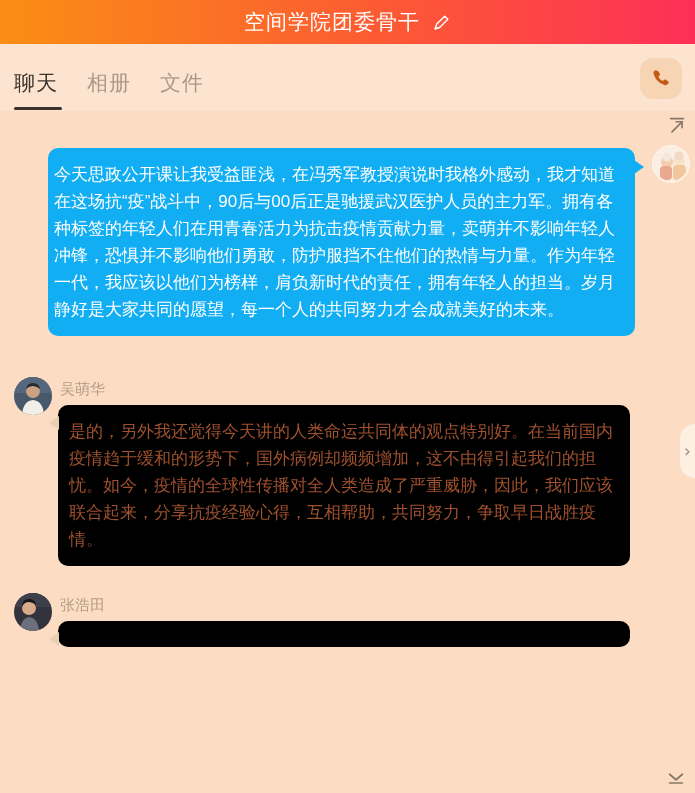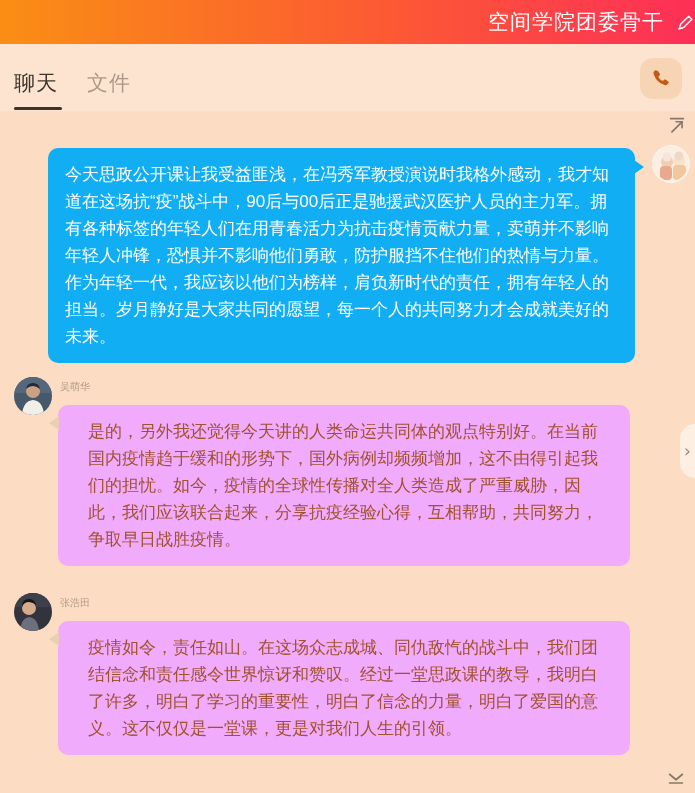--- a/index.html
+++ b/index.html
@@ -6,21 +6,21 @@
   html,body { background:#e9e9e9; }
   body { font-family:"Liberation Sans","DejaVu Sans",sans-serif; }
   #app {
     position:relative; width:695px; height:793px; overflow:hidden;
     background:#fcdcc3; margin:0 auto;
   }
   
   .header {
     position:absolute; left:0; top:0; width:695px; height:44px;
     background:linear-gradient(90deg,#fa8e14 0%,#fc5a33 55%,#fd2f57 100%);
-    display:flex; align-items:center; justify-content:flex-end; gap:8px;
+    display:flex; align-items:center; justify-content:center; gap:8px;
   }
   .header-title { color:#ffffff; font-size:21px; letter-spacing:1px; }
   .edit-icon { display:inline-flex; margin-left:4px; }
   
   .tabbar {
     position:absolute; left:0; top:44px; width:695px; height:67px;
     background:#fce4d1; display:flex; align-items:center; padding-left:14px;
   }
   .tab { position:relative; font-size:21px; color:#ac9887; letter-spacing:1px;
          margin-right:29px; height:100%; display:flex; align-items:center; cursor:pointer;margin-top:11px; }
@@ -37,36 +37,36 @@
   
   .chat { position:absolute; left:0; top:111px; width:695px; height:682px; background:#fcdcc3; }
   .msg-text { font-size:17px; line-height:27px; }
   
   .msg-sent-avatar {
     position:absolute; right:5px; top:34px; width:38px; height:38px; border-radius:50%;
     overflow:hidden; border:2px solid #fdf2e7; cursor:pointer;
   }
   .bubble-sent {
     position:absolute; left:48px; top:37px; width:587px;
-    background:#12aef3; color:#ffffff; border-radius:10px; padding:13px 17px;
+    background:#12aef3; color:#ffffff; border-radius:10px; padding:13px 6px;
   }
   .bubble-sent .tail {
     position:absolute; right:-9px; top:12px; width:0; height:0;
     border-top:7px solid transparent; border-bottom:7px solid transparent; border-left:10px solid #12aef3;
   }
   
   .msg-recv { position:absolute; left:0; width:695px; }
   .recv-avatar {
     position:absolute; left:14px; top:3px; width:38px; height:38px; border-radius:50%;
     overflow:hidden; cursor:pointer;
   }
-  .recv-name { position:absolute; left:60px; top:6px; font-size:10px; color:#b49c86; }
+  .recv-name { position:absolute; left:60px; top:6px; font-size:15px; color:#b49c86; }
   .bubble-recv {
     position:absolute; left:58px; top:31px; width:572px;
-    background:#f0abfc; color:#a0512e; border-radius:10px; padding:13px 30px;
+    background:#000000; color:#a0512e; border-radius:10px; padding:13px 11px;
   }
   .bubble-recv .tail {
     position:absolute; left:-9px; top:11px; width:0; height:0;
     border-top:7px solid transparent; border-bottom:7px solid transparent; border-right:10px solid #e9cfb3;
   }
   
   .corner-top-icon { position:absolute; right:7px; top:3px; cursor:pointer; }
   .corner-bottom-icon { position:absolute; right:8px; bottom:5px; cursor:pointer; }
   .drawer-handle {
     position:absolute; right:0; top:313px; width:15px; height:54px;
@@ -88,20 +88,23 @@
         <path d="M4 20 L6 14 L16 4 L20 8 L10 18 Z"></path>
         <path d="M4 20 L9 18.5"></path>
       </svg>
     </span>
   </div>
 
   <div class="tabbar">
     <div class="tab active">
       <span>聊天</span>
       <span class="tab-underline"></span>
+    </div>
+    <div class="tab">
+      <span>相册</span>
     </div>
     <div class="tab">
       <span>文件</span>
     </div>
     <div class="call-btn">
       <span>
         <svg width="22" height="22" viewBox="0 0 24 24" fill="#c45a14">
           <path d="M6.6 3.2c.6-.6 1.6-.5 2.1.2l1.9 2.6c.4.6.4 1.4-.1 1.9l-1 1.1c-.3.3-.3.8-.1 1.2.8 1.4 2.3 2.9 3.7 3.7.4.2.9.2 1.2-.1l1.1-1c.5-.5 1.3-.5 1.9-.1l2.6 1.9c.7.5.8 1.5.2 2.1l-1.3 1.3c-.6.6-1.5.9-2.3.7-3.1-.8-6-2.5-8.2-4.7S4.6 8.9 3.8 5.8c-.2-.8.1-1.7.7-2.3l1.3-1.3z"></path>
         </svg>
       </span>
@@ -164,21 +167,20 @@
           <rect width="38" height="38" fill="#32333c"></rect>
           <rect x="0" y="0" width="38" height="14" fill="#3d3f4a"></rect>
           <circle cx="15" cy="15" r="7" fill="#d8ab8c"></circle>
           <path d="M8 14 Q8 6 15 6 Q22 6 22 14 Q22 10 15 9 Q10 9 8 14 Z" fill="#17161a"></path>
           <path d="M6 38 Q7 25 15 24 Q24 25 25 38 Z" fill="#6c6f7c"></path>
         </svg>
       </div>
       <div class="recv-name">张浩田</div>
       <div class="bubble-recv">
         <span class="tail"></span>
-        <span class="msg-text">疫情如令，责任如山。在这场众志成城、同仇敌忾的战斗中，我们团结信念和责任感令世界惊讶和赞叹。经过一堂思政课的教导，我明白了许多，明白了学习的重要性，明白了信念的力量，明白了爱国的意义。这不仅仅是一堂课，更是对我们人生的引领。</span>
       </div>
     </div>
 
     <div class="corner-bottom-icon">
       <svg width="22" height="22" viewBox="0 0 24 24" fill="none" stroke="#85786b" stroke-width="1.8" stroke-linecap="round" stroke-linejoin="round">
         <path d="M5 9 L12 15 L19 9"></path>
         <path d="M5 18.5 H19"></path>
       </svg>
     </div>
 

